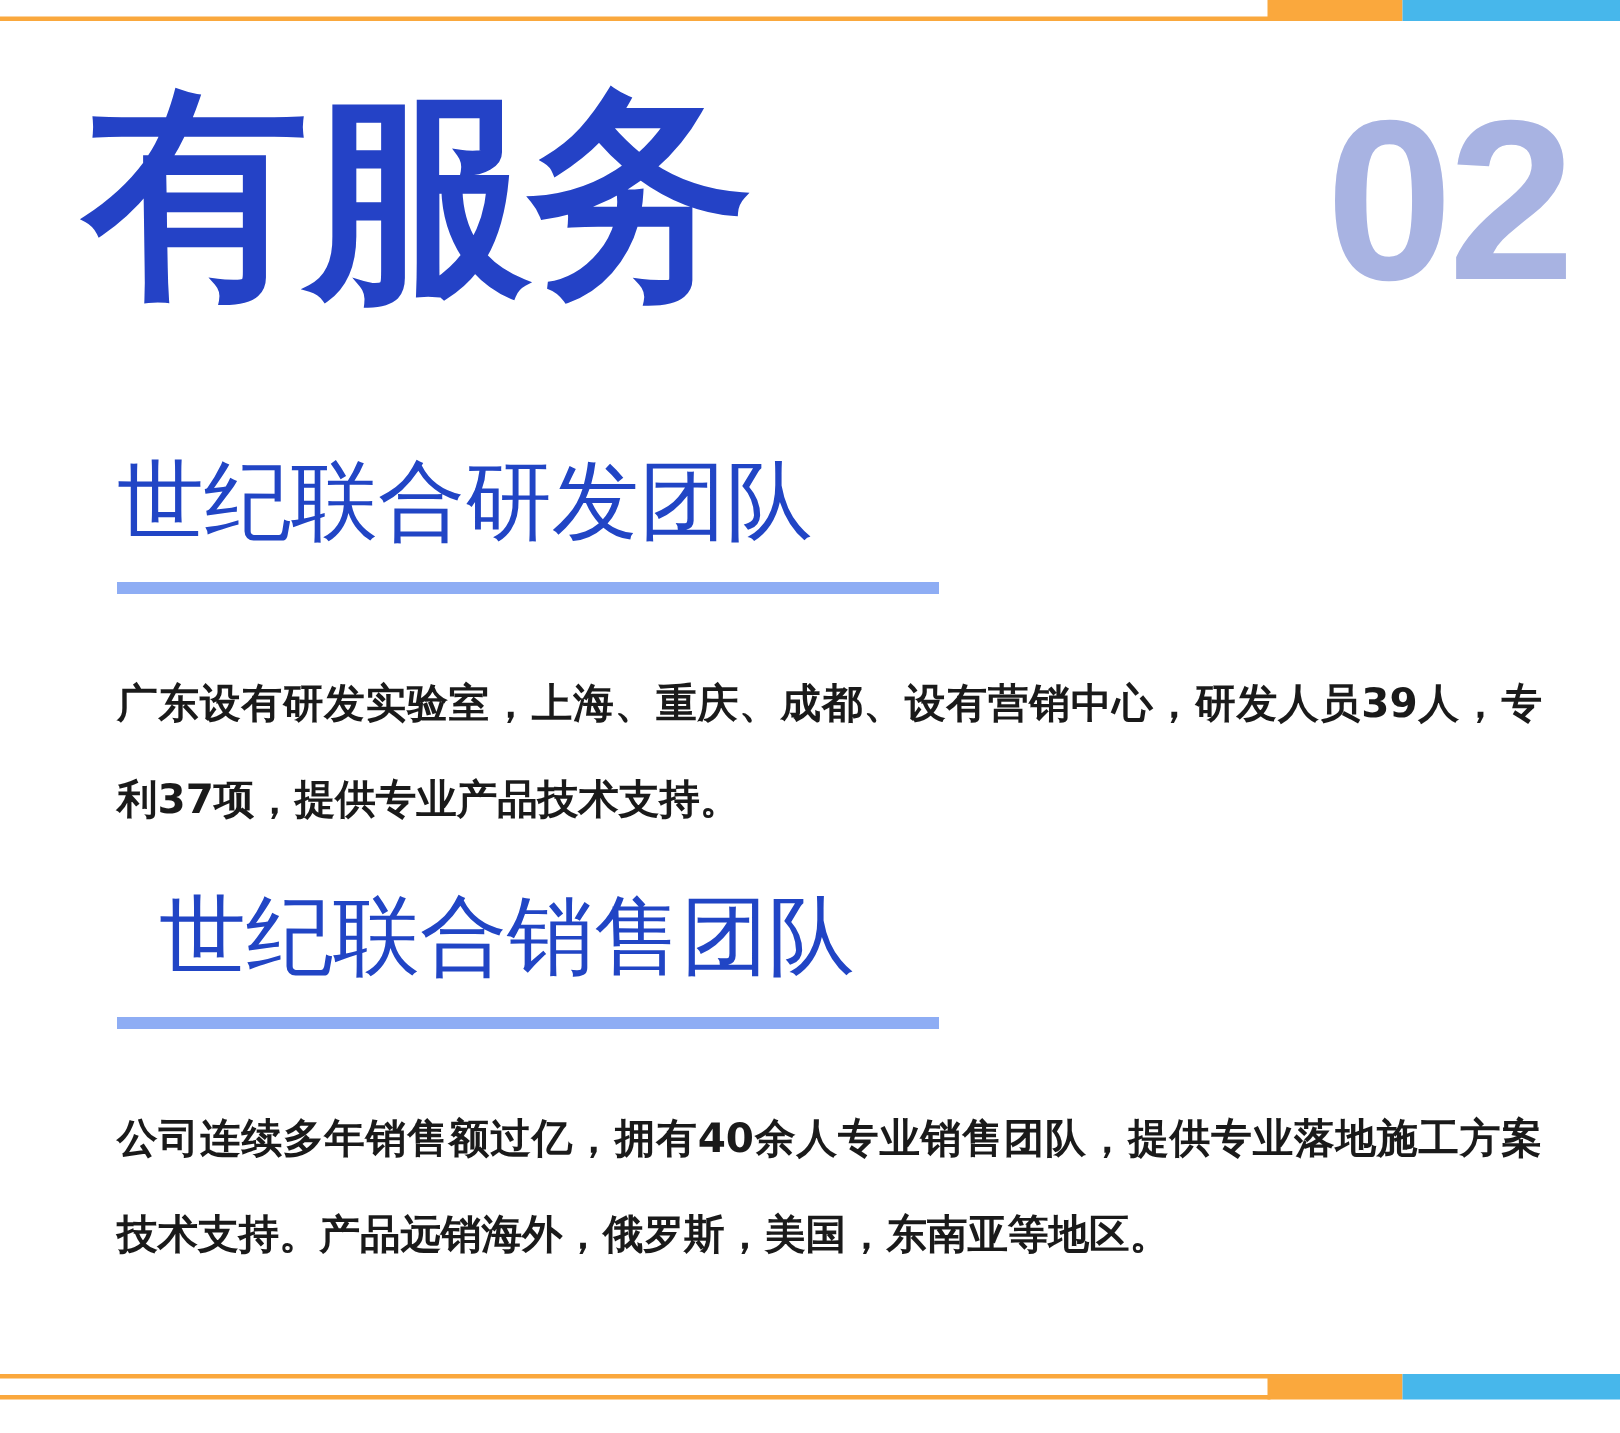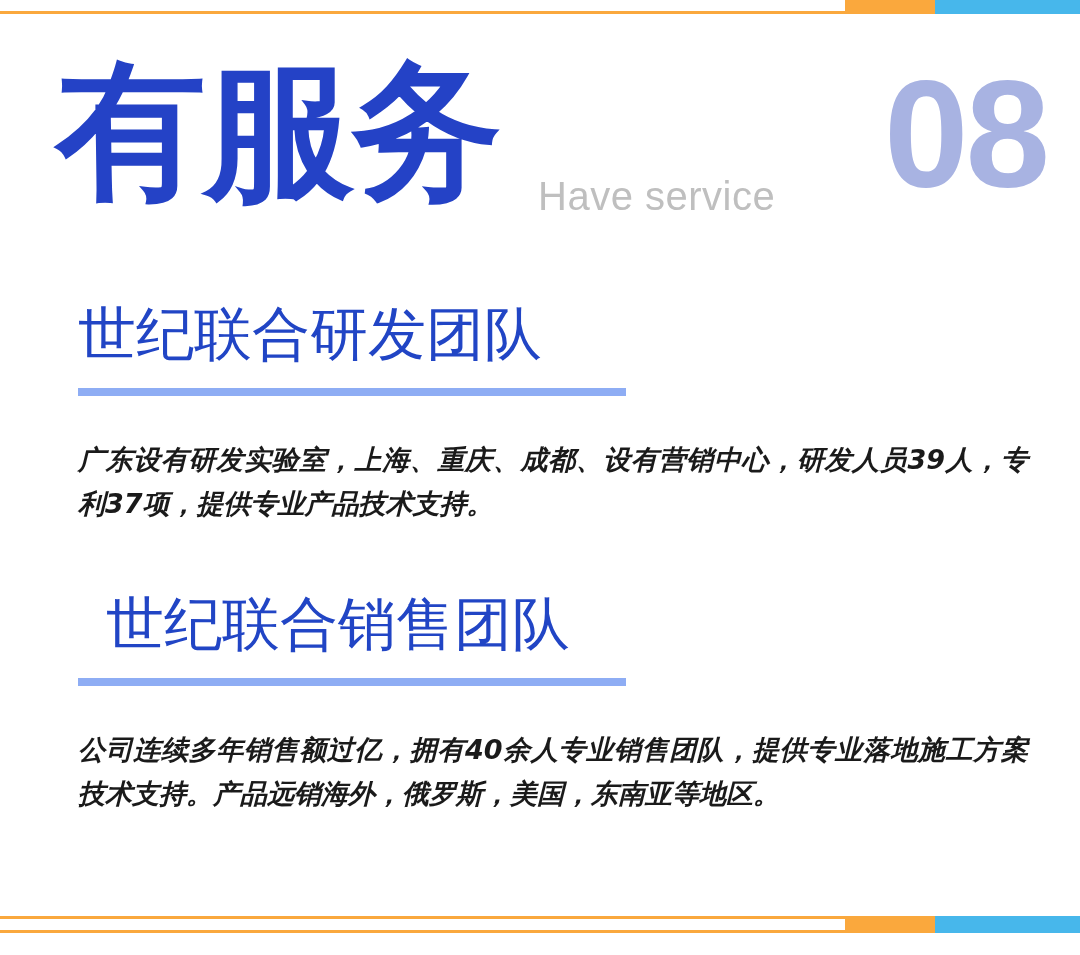--- a/index.html
+++ b/index.html
@@ -152,41 +152,39 @@
     width: 548px;
     height: 8px;
     background: #8EADF4;
   }
   .section-body {
     position: absolute;
     left: 78px;
     top: 142px;
     width: 950px;
     font-size: 27px;
-    line-height: 44px;
+    line-height: 64px;
     color: #1a1a1a;
     font-weight: 700;
     text-align: justify;
     font-family: "DejaVu Sans", "Liberation Sans", sans-serif;
-    font-style: italic;
   }
 </style>
 </head>
 <body>
 
 <div class="topbar">
   <div class="topbar-line"></div>
   <div class="topbar-orange"></div>
   <div class="topbar-blue"></div>
 </div>
 
 <div class="header">
   <div class="main-title">有服务</div>
-  <div class="main-subtitle">Have service</div>
-  <div class="section-number">08</div>
+  <div class="section-number">02</div>
 </div>
 
 <div class="section" id="section-research">
   <div class="section-heading">世纪联合研发团队</div>
   <div class="heading-underline"></div>
   <div class="section-body">广东设有研发实验室，上海、重庆、成都、设有营销中心，研发人员39人，专利37项，提供专业产品技术支持。</div>
 </div>
 
 <div class="section" id="section-sales">
   <div class="section-heading">世纪联合销售团队</div>

